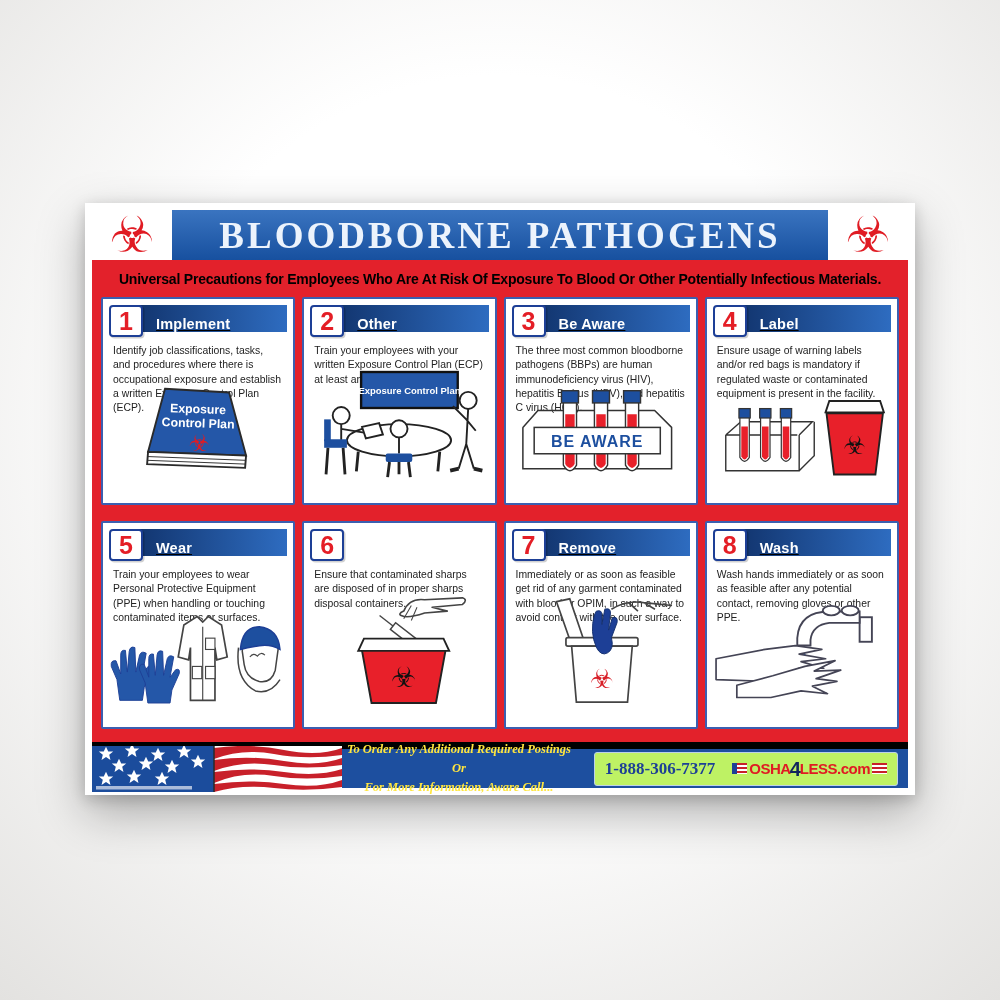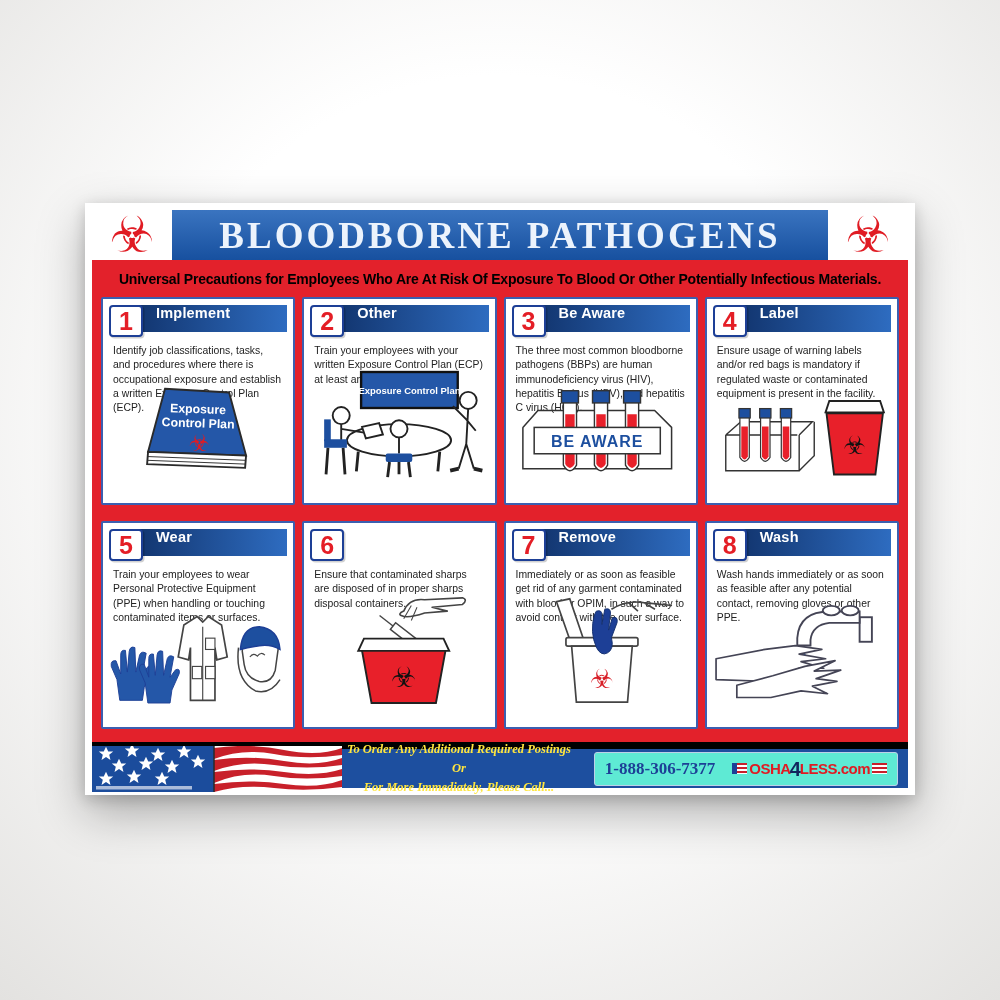--- a/index.html
+++ b/index.html
@@ -23,30 +23,30 @@
   
   .red-area { background:#e3212b; padding:0 9px 13px; }
   .subtitle { color:#000000; font-weight:bold; font-size:14px; text-align:center; padding:11px 2px 10px; letter-spacing:-0.2px; }
   .grid { display:grid; grid-template-columns:repeat(4,1fr); gap:16px 7px; }
   .panel { background:#fff; border:2px solid #3b5fb0; border-radius:2px; height:208px; position:relative; overflow:hidden; }
   .panel-head { display:flex; align-items:flex-start; padding:6px 6px 0 6px; position:relative; }
   .num-box { width:34px; height:32px; background:#fff; border:2px solid #1d3f96; border-radius:4px;
     color:#e41e26; font-size:25px; font-weight:bold; display:flex; align-items:center; justify-content:center;
     position:relative; z-index:2; box-shadow:1.5px 1.5px 0 rgba(0,0,0,.18); }
   .head-bar { flex:1; height:27px; margin-left:-6px; padding-left:19px; z-index:1;
-    background:linear-gradient(90deg,#12356f,#2e6cc0); display:flex; align-items:flex-start; }
+    background:linear-gradient(90deg,#12356f,#2e6cc0); display:flex; align-items:flex-end;text-decoration:underline; }
   .panel-title { color:#fff; font-weight:bold; font-size:14.5px; letter-spacing:0.2px; }
   .panel-text { font-size:10.4px; color:#222; line-height:1.38; margin:7px 10px 0 10px; }
   .illus { position:absolute; bottom:21px; left:0; right:0; display:flex; justify-content:center; }
   
   .footer { height:46px; background:#1d4f9f; border-top:7px solid #000000; display:flex; align-items:center; position:relative; }
   .flag-wrap { width:250px; height:46px; flex:0 0 auto; }
   .order-text { margin-left:auto; font-family:"Liberation Serif", serif; font-style:italic; font-weight:bold;
     color:#ffe63f; font-size:12.5px; line-height:1.5; text-align:center; }
-  .phone-box { margin:0 10px 0 18px; background:#5eead4; border-radius:3px; border:1px solid #bcd2e8;
+  .phone-box { margin:0 10px 0 18px; background:#bef264; border-radius:3px; border:1px solid #bcd2e8;
     padding:5px 10px; display:flex; align-items:center; gap:9px; height:34px; }
   .phone { font-family:"Liberation Serif", serif; font-weight:bold; color:#1d3f96; font-size:17px; white-space:nowrap; }
   .logo { display:flex; align-items:center; font-weight:bold; line-height:1;margin-left:8px; }
   .logo-flag { width:15px; height:11px; display:inline-block;
     background:repeating-linear-gradient(180deg,#c8202a 0 2px,#fff 2px 4px); border-left:5px solid #1d3f96; }
   .logo-flag.trail { border-left:none; margin-left:2px; }
   .logo-osha { color:#e01b23; font-size:15px; letter-spacing:-0.5px; margin-left:2px; }
   .logo-4 { color:#10265c; font-size:20px; margin:0 -1px; }
   .logo-less { color:#e01b23; font-size:15px; letter-spacing:-0.5px; }
   svg text { font-family:"Liberation Sans", sans-serif; }
@@ -333,21 +333,21 @@
       <path d="M122,2 Q158,-3 192,4 T250,2 L250,9 Q214,14 182,8 T122,13 Z" fill="#c8202a"></path>
       <path d="M122,14 Q158,9 192,15 T250,12 L250,19 Q214,24 182,19 T122,25 Z" fill="#c8202a"></path>
       <path d="M122,26 Q158,21 192,26 T250,23 L250,30 Q214,35 182,30 T122,37 Z" fill="#c8202a"></path>
       <path d="M122,38 Q158,33 192,38 T250,34 L250,41 Q214,46 182,42 T122,46 Z" fill="#c8202a"></path>
       <path d="M122,0 L122,46" stroke="#2a2a2a" stroke-width="1.5"></path>
       <rect x="4" y="40" width="96" height="3.5" fill="#cfd8ea" opacity="0.8"></rect>
     </svg>
 
     <div class="order-text">
       <div>To Order Any Additional Required Postings Or</div>
-      <div>For More Immediately, Please Call...</div>
+      <div>For More Information, Aware Call...</div>
     </div>
 
     <div class="phone-box">
       <span class="phone">1-888-306-7377</span>
       <span class="logo">
         <span class="logo-flag"></span>
         <span class="logo-osha">OSHA</span>
         <span class="logo-4">4</span>
         <span class="logo-less">LESS.com</span>
         <span class="logo-flag trail"></span>

